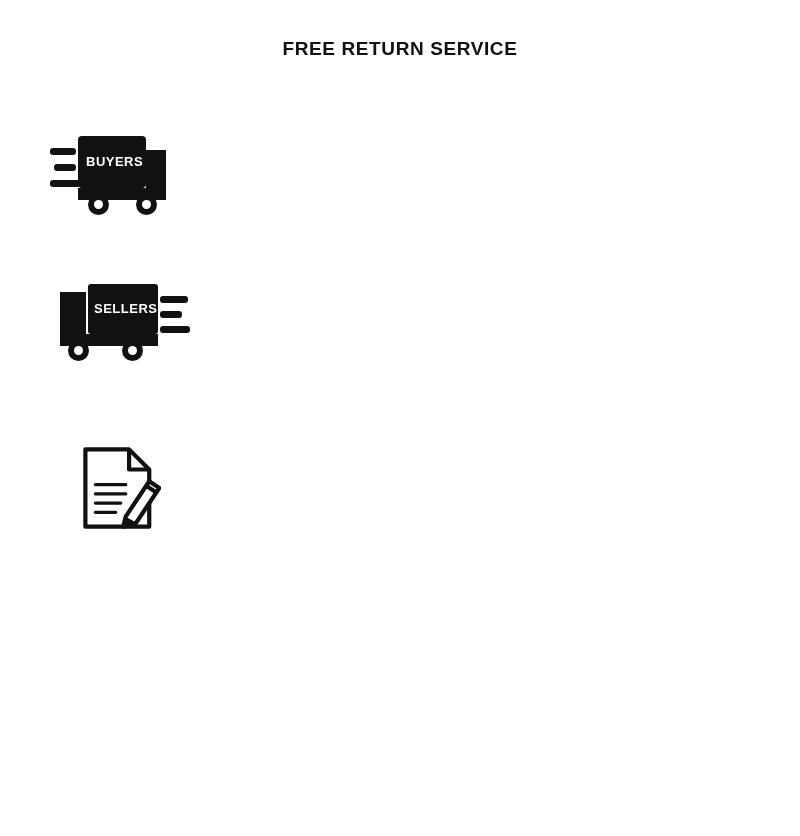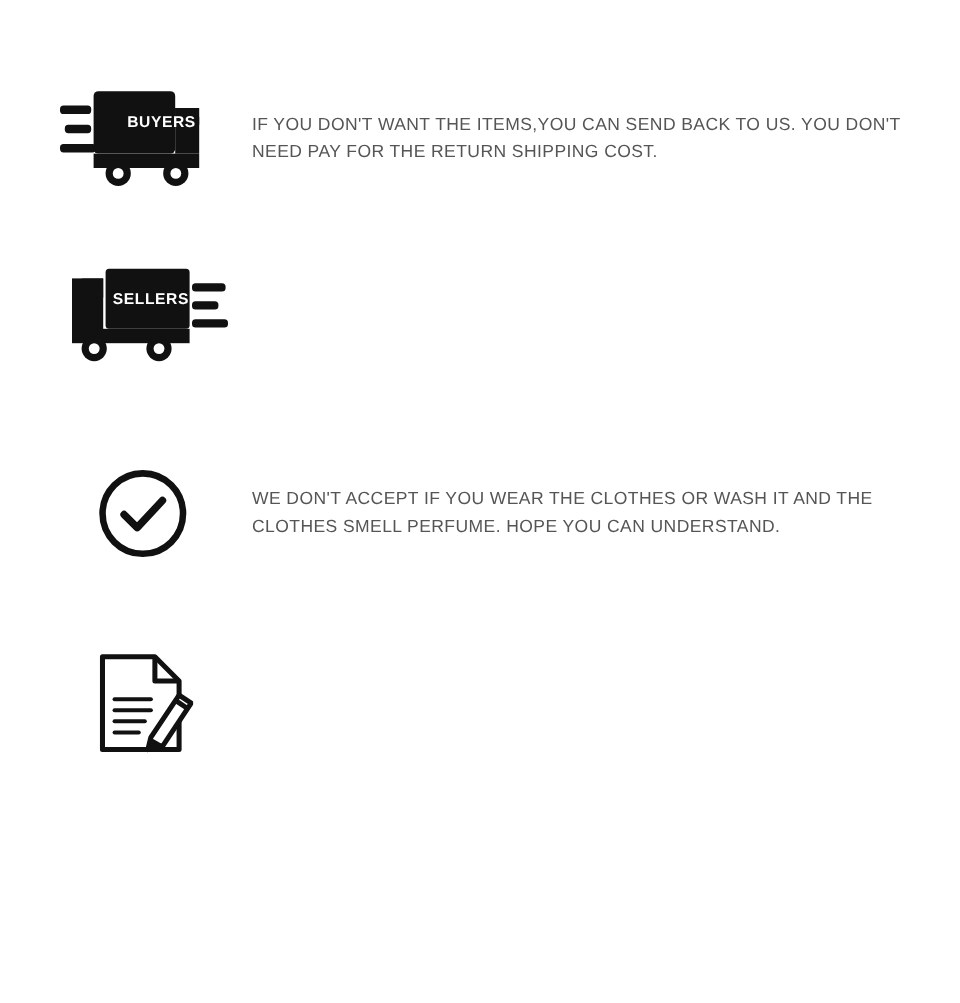--- a/index.html
+++ b/index.html
@@ -100,21 +100,21 @@
     display: block;
   }
 
   
   .truck-a .speed-1 { left: 0px;  top: 20px; width: 26px; }
   .truck-a .speed-2 { left: 4px;  top: 36px; width: 22px; }
   .truck-a .speed-3 { left: 0px;  top: 52px; width: 30px; }
   .truck-a .cab {
     left: 28px; top: 8px; width: 68px; height: 52px; border-radius: 4px;
   }
-  .truck-a .label { left: 36px; top: 27px; margin-left: 20px; }
+  .truck-a .label { left: 36px; top: 27px; }
   .truck-a .front {
     left: 96px; top: 22px; width: 20px; height: 38px;
   }
   .truck-a .front-top {
     left: 96px; top: 22px; width: 20px; height: 14px;
     background: #111111;
     border-top-right-radius: 8px;
   }
   .truck-a .base {
     left: 28px; top: 60px; width: 88px; height: 12px;
@@ -154,20 +154,21 @@
   .doc-pencil {
     width: 84px;
     height: 88px;
   }
 </style>
 </head>
 <body>
 
 <div class="page">
 
+  <h1 class="page-title">FREE RETURN SERVICE</h1>
 
   <div class="rows">
 
     <div class="row row-1">
       <div class="row-icon">
         <div class="truck truck-a">
           <span class="speed speed-1"></span>
           <span class="speed speed-2"></span>
           <span class="speed speed-3"></span>
           <span class="body cab"></span>
@@ -176,21 +177,20 @@
           <span class="body base"></span>
           <span class="label">BUYERS</span>
           <span class="wheel wheel-1">
               <i></i>
             </span>
           <span class="wheel wheel-2">
               <i></i>
             </span>
         </div>
       </div>
-      <div class="row-text">IF YOU DON'T WANT THE ITEMS,YOU CAN SEND BACK TO US. YOU DON'T NEED PAY FOR THE RETURN SHIPPING COST.</div>
     </div>
 
     <div class="row row-2">
       <div class="row-icon">
         <div class="truck truck-b">
           <span class="body cab"></span>
           <span class="body cab-nose"></span>
           <span class="body box"></span>
           <span class="body base"></span>
           <span class="label">SELLERS</span>
@@ -200,29 +200,20 @@
           <span class="wheel wheel-2">
               <i></i>
             </span>
           <span class="speed speed-1"></span>
           <span class="speed speed-2"></span>
           <span class="speed speed-3"></span>
         </div>
       </div>
     </div>
 
-    <div class="row row-3">
-      <div class="row-icon">
-        <svg class="check-circle" viewBox="0 0 100 100">
-          <circle cx="50" cy="50" r="43" fill="none" stroke="#111111" stroke-width="7"></circle>
-          <path d="M30 51 L44 65 L71 36" fill="none" stroke="#111111" stroke-width="8" stroke-linecap="round" stroke-linejoin="round"></path>
-        </svg>
-      </div>
-      <div class="row-text">WE DON'T ACCEPT IF YOU WEAR THE CLOTHES OR WASH IT AND THE CLOTHES SMELL PERFUME. HOPE YOU CAN UNDERSTAND.</div>
-    </div>
 
     <div class="row row-4">
       <div class="row-icon">
         <svg class="doc-pencil" viewBox="0 0 100 104">
           <path d="M10 6 H62 L86 30 V98 H10 Z" fill="none" stroke="#111111" stroke-width="5" stroke-linejoin="round"></path>
           <path d="M62 6 V30 H86" fill="none" stroke="#111111" stroke-width="5" stroke-linejoin="round"></path>
           <g stroke="#111111" stroke-width="4" stroke-linecap="round">
             <line x1="22" y1="48" x2="58" y2="48"></line>
             <line x1="22" y1="59" x2="58" y2="59"></line>
             <line x1="22" y1="70" x2="52" y2="70"></line>

